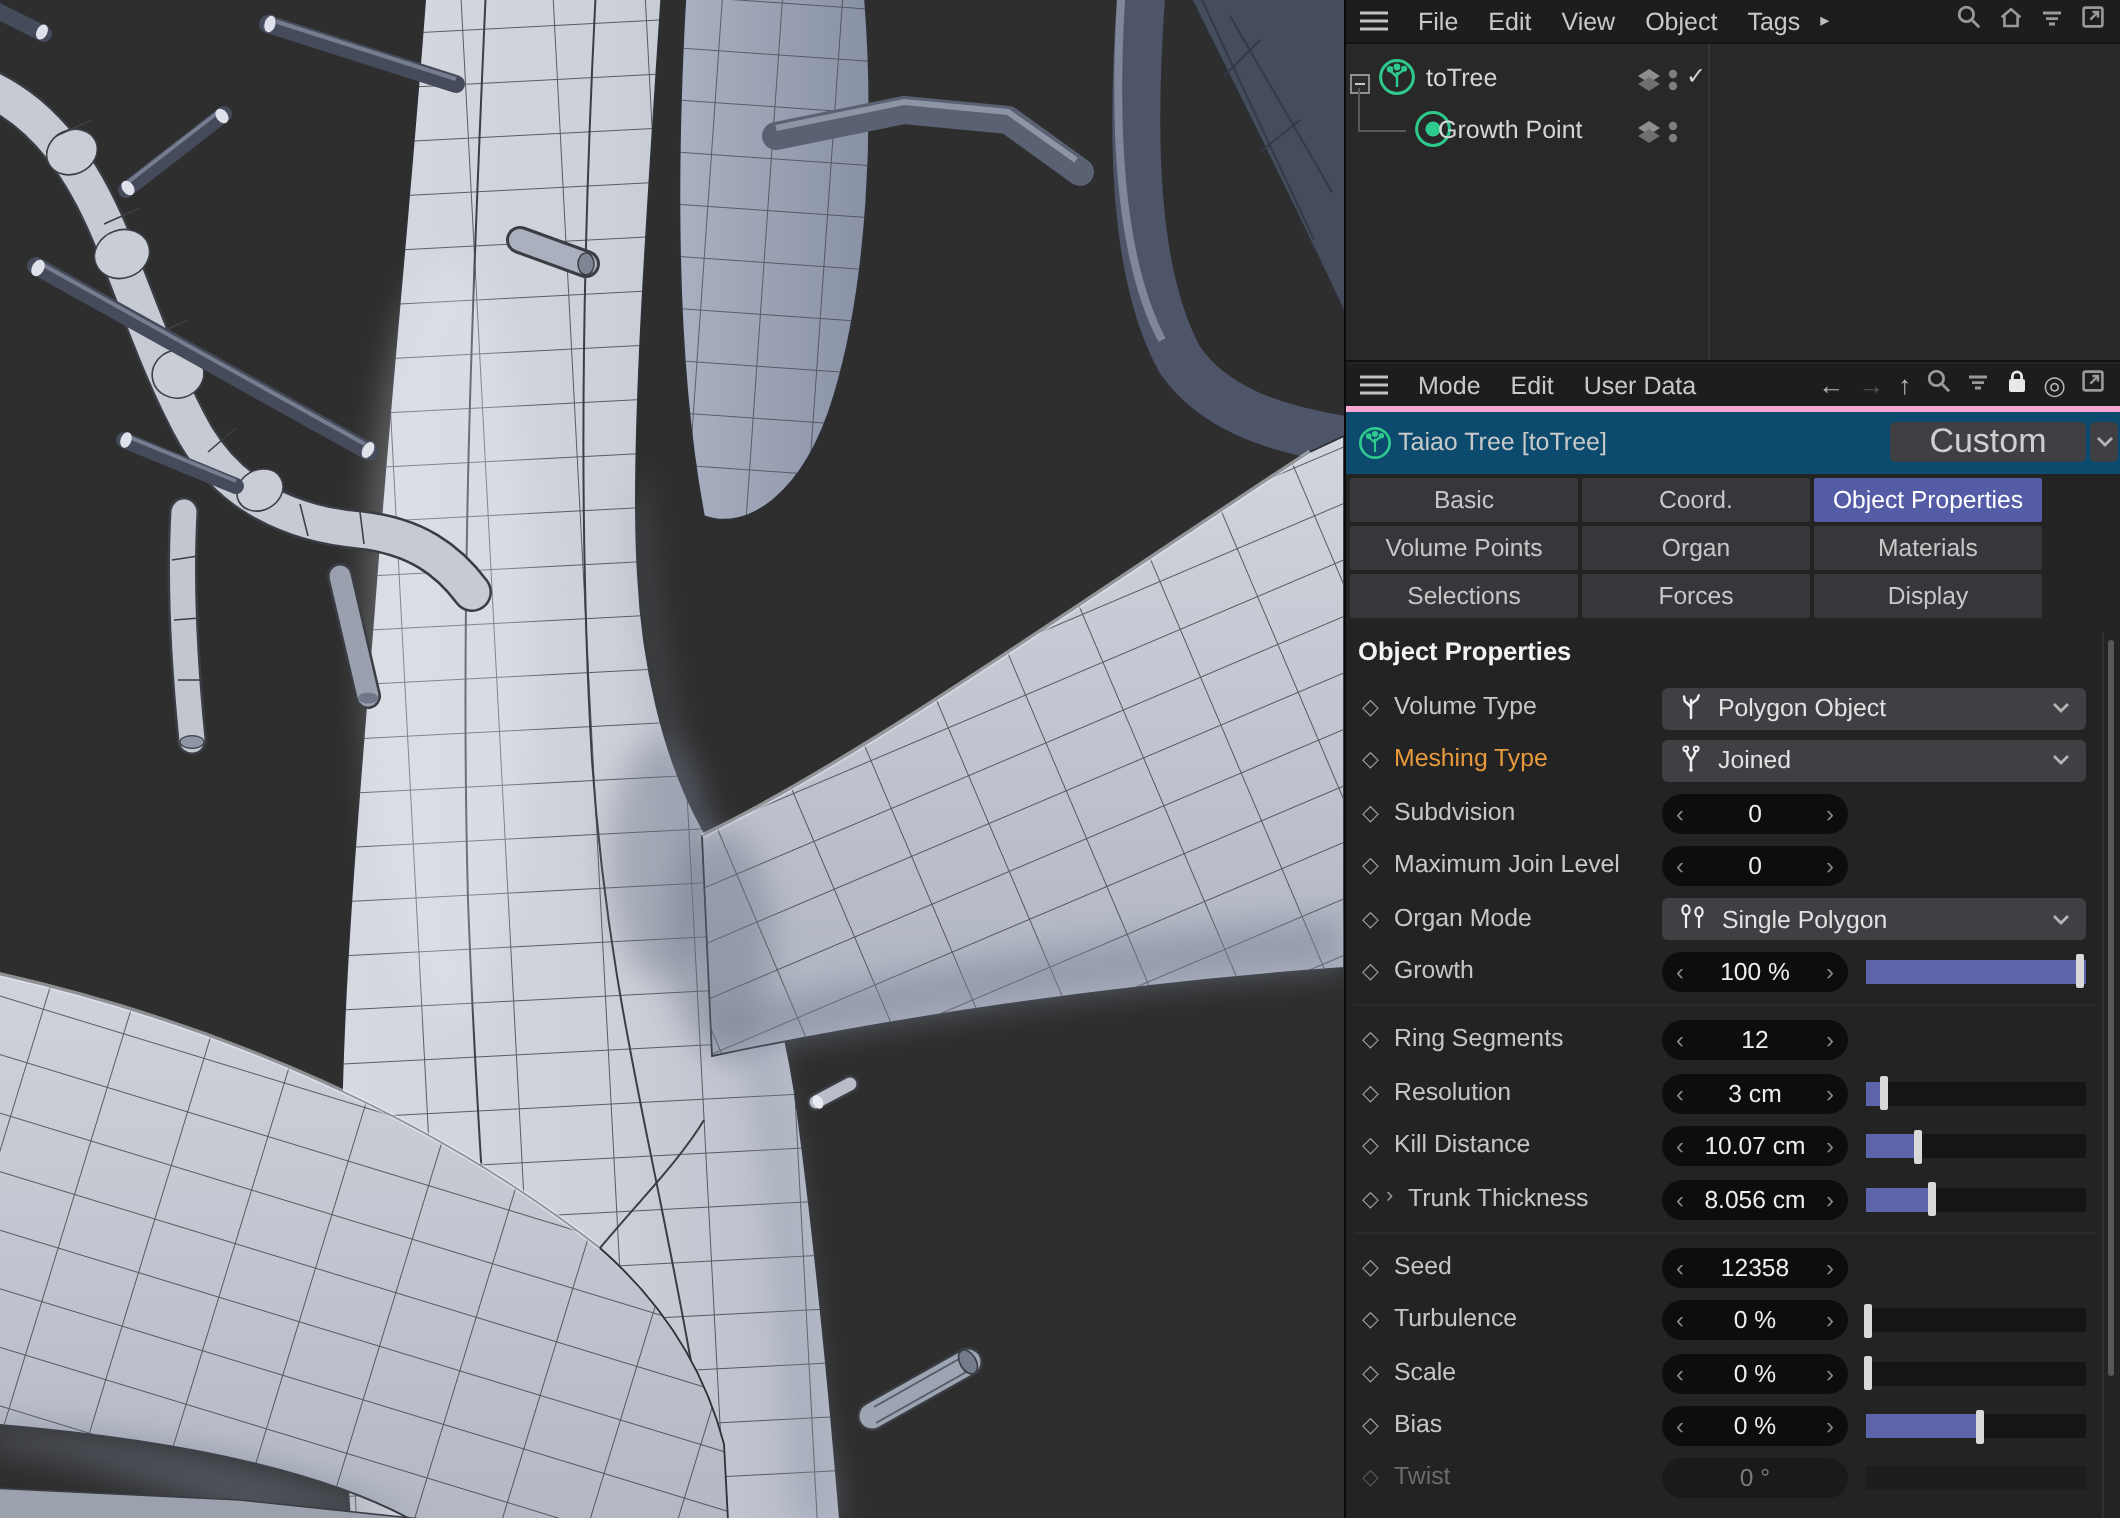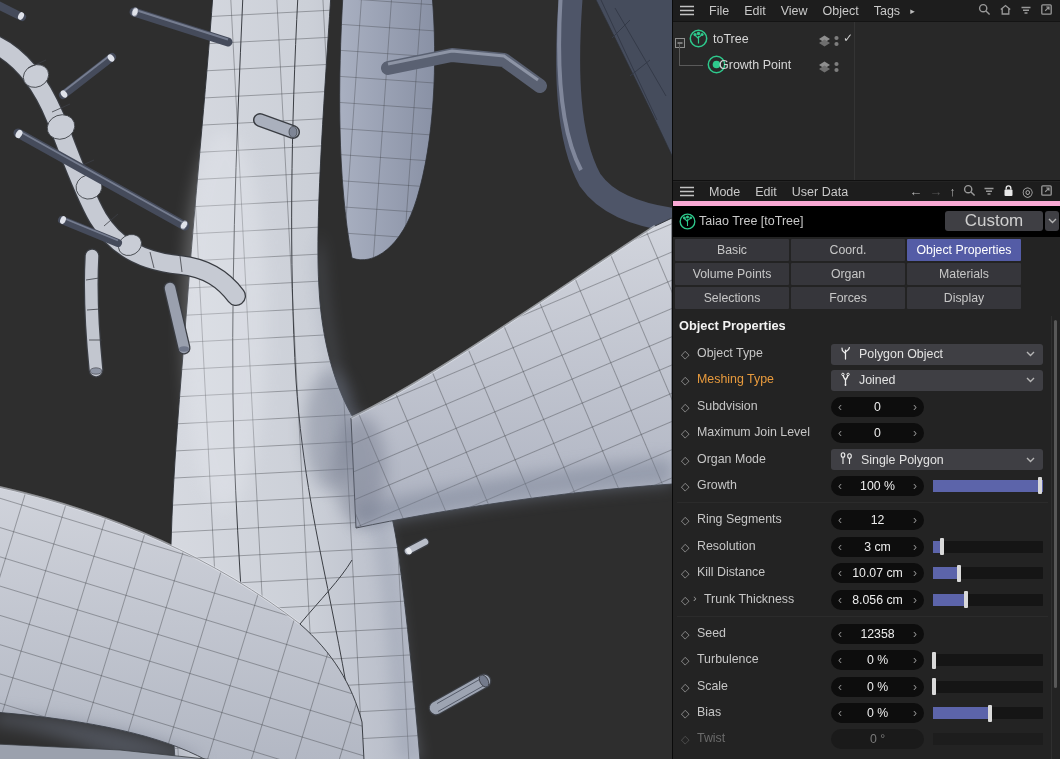--- a/index.html
+++ b/index.html
@@ -20,28 +20,28 @@
 
   
   .om{position:absolute;left:0;top:22px;width:100%;height:159px;background:#282828;border-bottom:1px solid #101010;}
   .om-divider{position:absolute;left:181px;top:0;bottom:0;width:1px;background:#343434;}
   .om-abs{position:absolute;}
   .om-label{font-size:12.5px;color:#d6d6d6;}
   .tree-line{position:absolute;background:#5a5a5a;}
 
   
   .modebar{position:absolute;left:0;top:182px;width:100%;height:24px;background:#1d1d1d;
-           display:flex;align-items:center;border-bottom:5px solid #f9a8d4;}
+           display:flex;align-items:center;border-bottom:3px solid #f9a8d4;}
   .modebar .ham{margin-left:7px;display:flex;}
   .mode-item{color:#c9c9c9;font-size:12.5px;margin-left:15px;}
   .nav-glyph{font-size:13px;color:#b8b8b8;}
   .nav-glyph.dim{color:#565656;}
 
   
-  .titlerow{position:absolute;left:0;top:206px;width:100%;height:31px;background:#000000;}
+  .titlerow{position:absolute;left:0;top:206px;width:100%;height:31px;background:#0c4a6e;}
   .obj-title{position:absolute;left:26px;top:8px;font-size:12.5px;color:#c9c9c9;}
   .preset{position:absolute;left:272px;top:5px;width:98px;height:20px;background:#3f3f44;border-radius:3px;
           display:flex;align-items:center;justify-content:center;color:#cfcfcf;font-size:17px;}
   .preset-chev{position:absolute;left:372px;top:5px;width:14px;height:20px;background:#3f3f44;border-radius:3px;
           display:flex;align-items:center;justify-content:center;}
 
   
   .tabs{position:absolute;left:2px;top:239px;width:346px;display:grid;
         grid-template-columns:repeat(3,1fr);gap:2px;}
   .tab{height:22px;background:#36363b;color:#c7c7c7;font-size:12.3px;display:flex;
@@ -372,21 +372,21 @@
       <div class="tab">Forces</div>
       <div class="tab">Display</div>
     </div>
 
     <div class="section-title">Object Properties</div>
 
     <div class="props">
 
       <div class="prow">
         <span class="dia">◇</span>
-        <span class="plabel">Object Type</span>
+        <span class="plabel">Volume Type</span>
         <div class="ddl">
           <span><svg width="13" height="14" viewBox="0 0 13 14">
                 <path d="M6.5 13 V4 M6.5 7.5 L3.4 4.6 M3.4 4.6 L3 2.2 M6.5 6 L9.6 3.6 M9.6 3.6 L10.4 1.6" stroke="#ededed" stroke-width="1.25" fill="none" stroke-linecap="round"></path>
               </svg></span>
           <span>Polygon Object</span>
           <span class="chev">
               <svg width="9" height="6" viewBox="0 0 9 6">
                 <path d="M1 1 L4.5 4.5 L8 1" stroke="#b5b5b5" stroke-width="1.4" fill="none"></path>
               </svg>
             </span>

